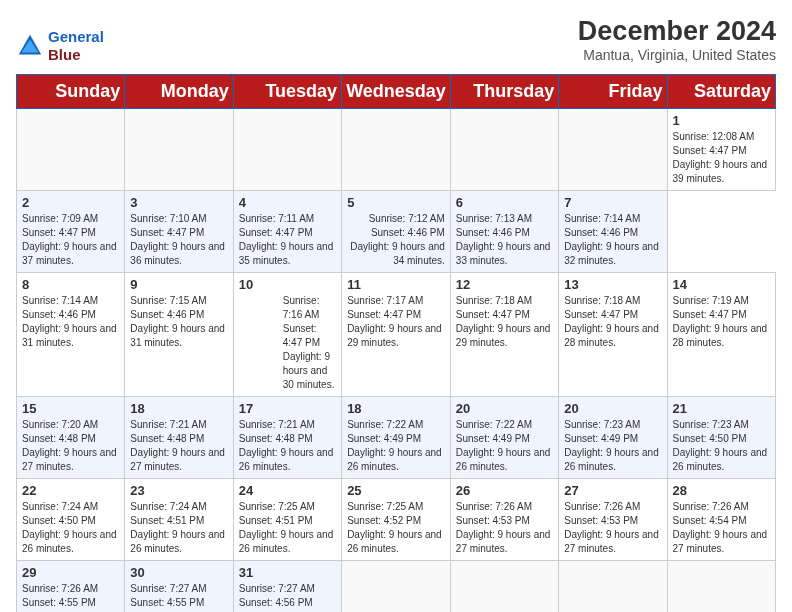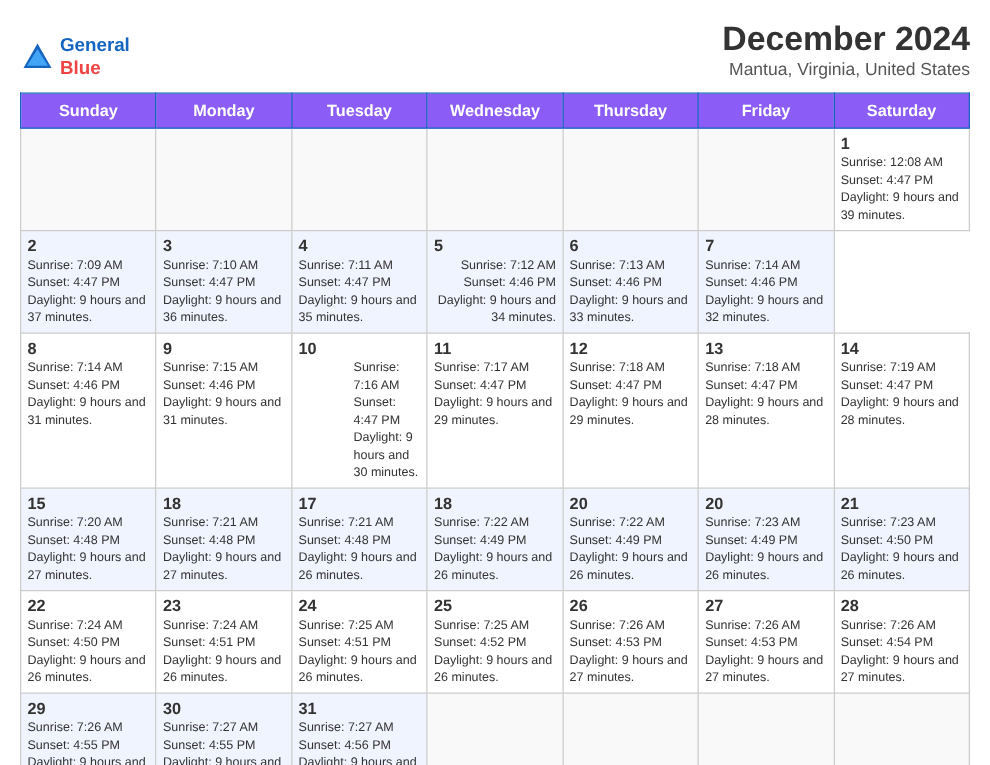--- a/index.html
+++ b/index.html
@@ -44,25 +44,25 @@
     .sub-title {
       font-size: 14px;
       color: #555;
     }
     .calendar {
       width: 100%;
       border-collapse: collapse;
       font-size: 11px;
     }
     .calendar thead tr th {
-      background-color: #8b5cf6;
+      background-color: #b91c1c;
       color: #fff;
       padding: 6px 4px;
-      text-align: center;
-      font-size: 13px;
+      text-align: right;
+      font-size: 18px;
       font-weight: bold;
       border: 1px solid #1565c0;
     }
     .calendar tbody tr td {
       border: 1px solid #ccc;
       padding: 4px 5px;
       vertical-align: top;
       width: calc(100% / 7);
       min-height: 80px;
       background: #fff;
@@ -93,21 +93,21 @@
 <body>
 
 <div class="header-area">
   <div class="logo">
     <svg class="logo-icon" viewBox="0 0 30 30">
       <polygon points="15,3 27,24 3,24" fill="#1565c0"></polygon>
       <polygon points="15,8 24,22 6,22" fill="#42a5f5"></polygon>
     </svg>
     <div class="logo-text">
       <div><span>General</span></div>
-      <div><span style="color:#ef4444">Blue</span></div>
+      <div><span style="color:#7f1d1d">Blue</span></div>
     </div>
   </div>
   <div class="title-area">
     <div class="main-title">December 2024</div>
     <div class="sub-title">Mantua, Virginia, United States</div>
   </div>
 </div>
 
 <table class="calendar">
   <thead>

